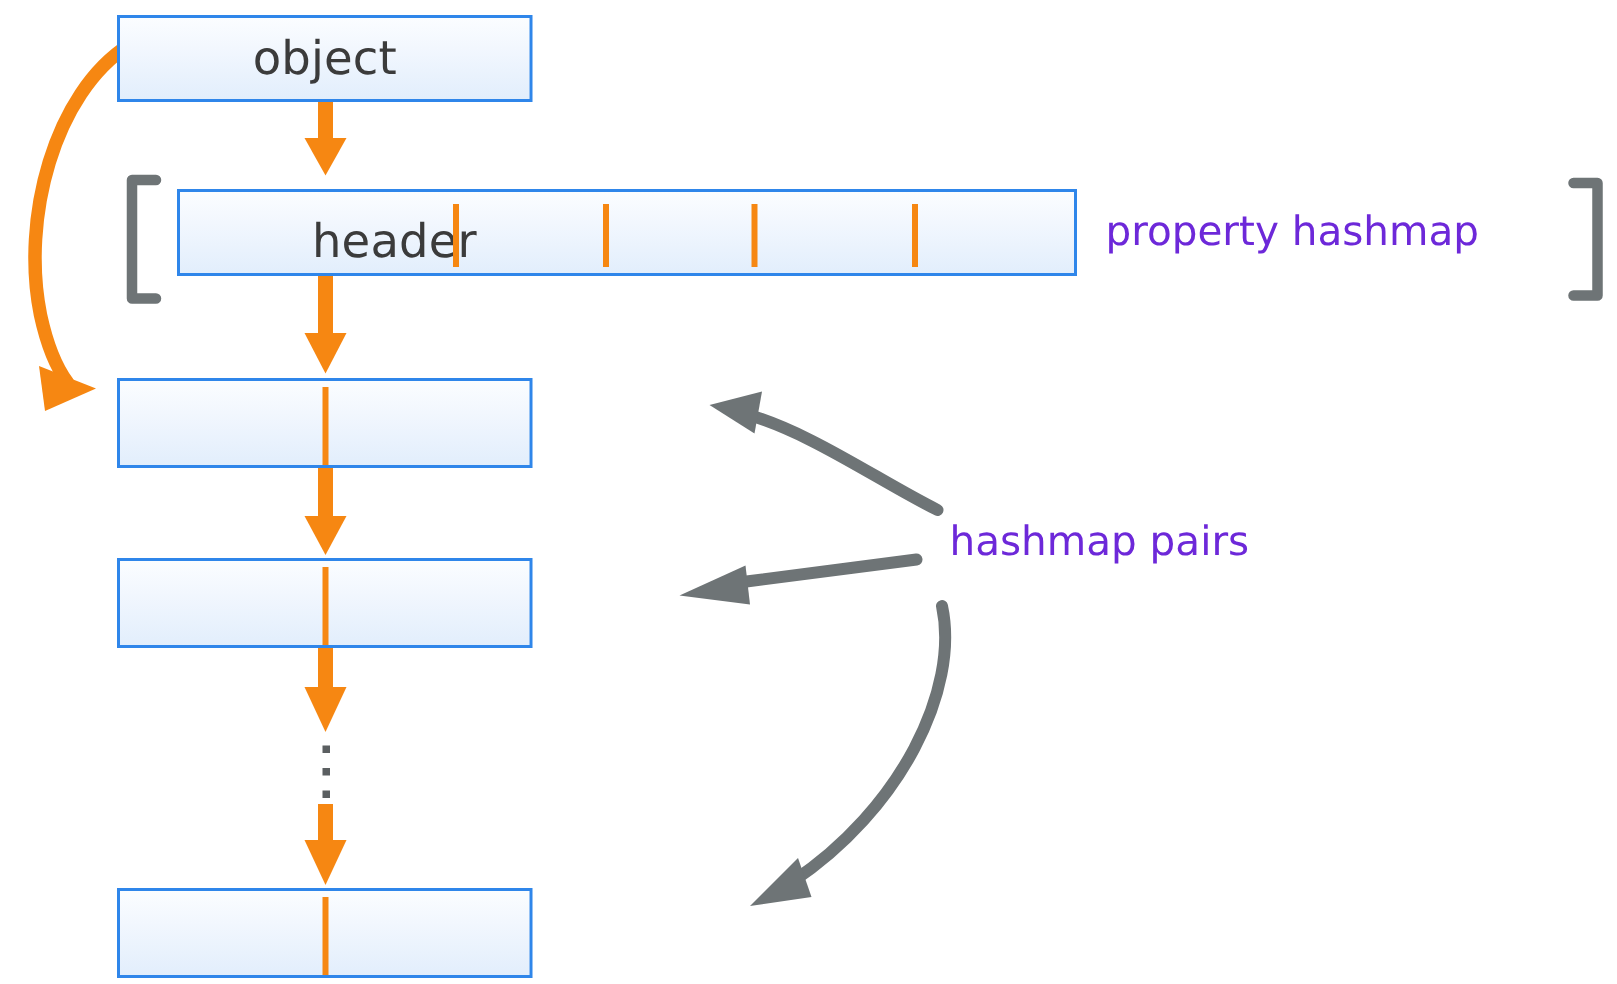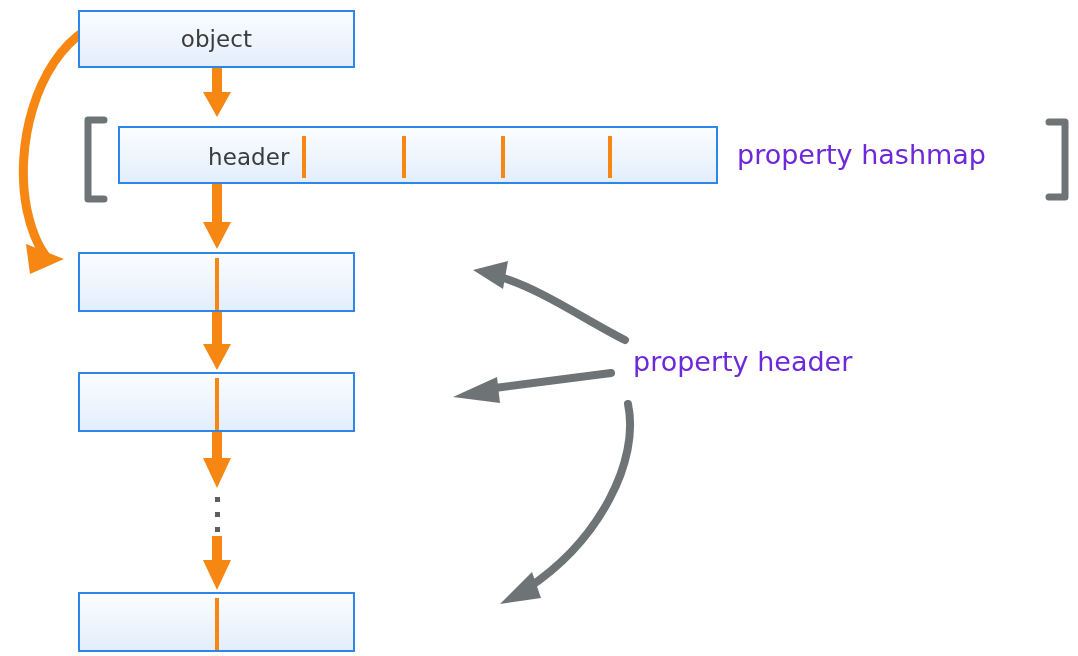--- a/index.html
+++ b/index.html
@@ -29,21 +29,21 @@
   .box {
     position: absolute;
     box-sizing: border-box;
     border: 2px solid #2f86ea;
     background: linear-gradient(to bottom, #fbfdff 0%, #f2f7fe 38%, #e2eefc 100%);
     display: flex;
     align-items: center;
     justify-content: center;
   }
   .box-label {
-    font-size: 23px;
+    font-size: 31px;
     color: #3b3b3b;
     letter-spacing: 0.1px;
     line-height: 1;
   }
   .free-label {
     position: absolute;
     font-size: 27px;
     color: #6d28d9;
     line-height: 1;
     white-space: nowrap;
@@ -161,15 +161,15 @@
   </div>
 
   <div>
     <span class="dot" style="left:215px; top:497px;"></span>
     <span class="dot" style="left:215px; top:512px;"></span>
     <span class="dot" style="left:215px; top:527px;"></span>
   </div>
 
   <span class="free-label" style="left:737px; top:141px;">property hashmap</span>
 
-  <span class="free-label" style="left:633px; top:348px;">property header</span>
+  <span class="free-label" style="left:633px; top:348px;">hashmap pairs</span>
 
 </div>
 
 </body></html>

